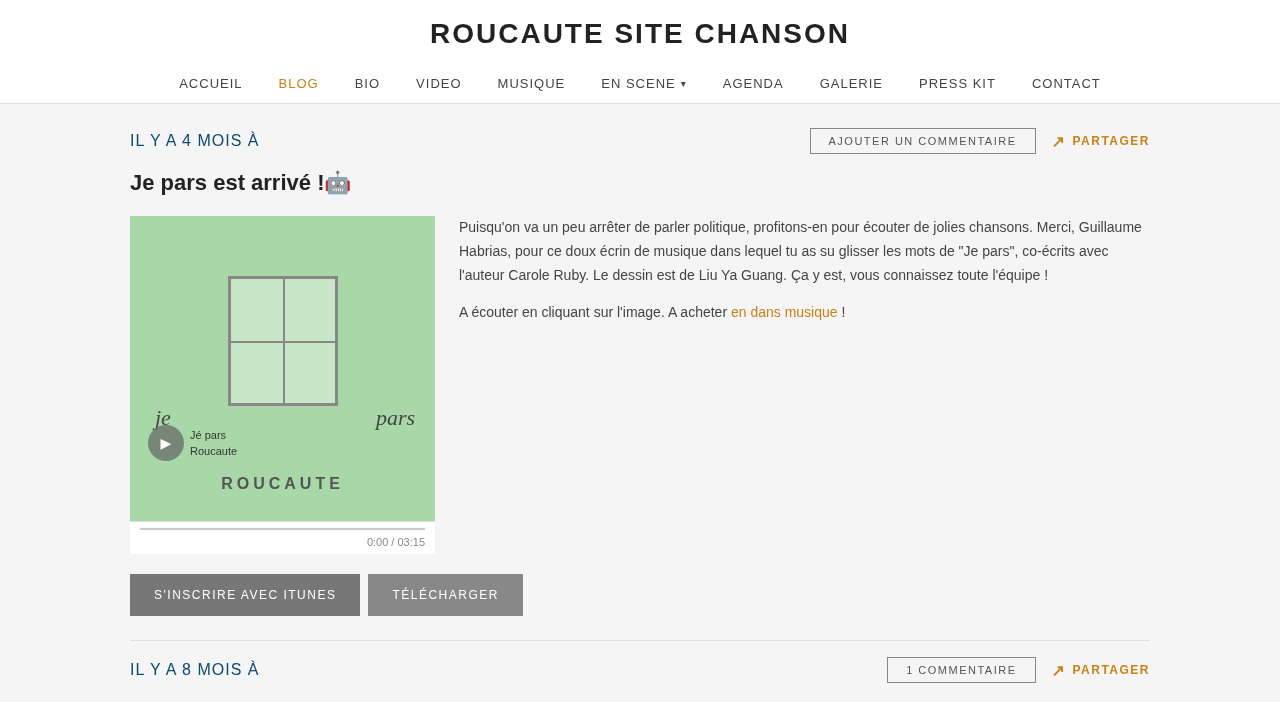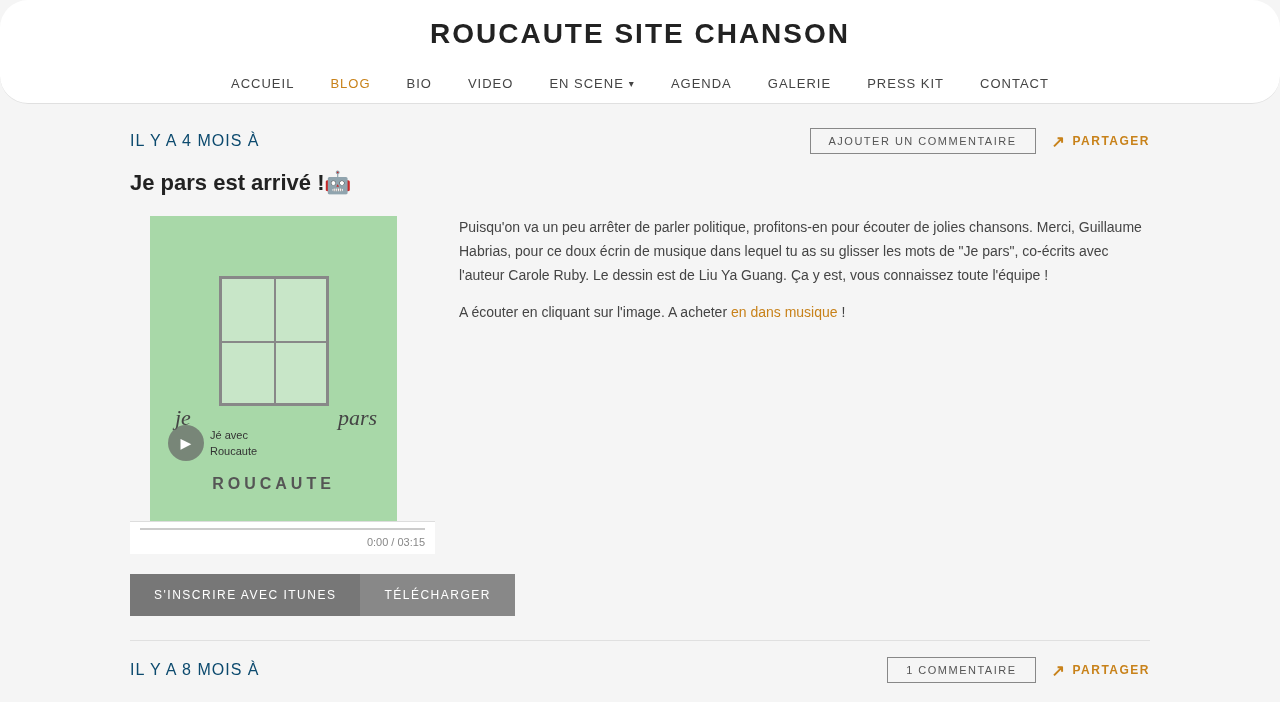--- a/index.html
+++ b/index.html
@@ -9,21 +9,20 @@
       color: #333;
       font-size: 14px;
     }
 
     
     header {
       background: #fff;
       text-align: center;
       padding: 18px 0 0 0;
       border-bottom: 1px solid #e0e0e0;
-      border-radius: 28px;
     }
     .site-title {
       font-size: 28px;
       font-weight: bold;
       letter-spacing: 2px;
       color: #222;
       margin-bottom: 14px;
     }
     nav {
       display: flex;
@@ -118,29 +117,28 @@
       align-items: flex-start;
       margin-bottom: 20px;
     }
 
     .album-wrapper {
       flex-shrink: 0;
       position: relative;
       width: 305px;
     }
     .album-art {
-      width: 247px;
+      width: 305px;
       height: 305px;
       background: #b5d9b5;
       position: relative;
       overflow: hidden;
       display: flex;
       align-items: center;
       justify-content: center;
-      margin-left: 20px;
     }
     
     .album-art-inner {
       width: 100%;
       height: 100%;
       background: #a8d8a8;
       position: relative;
     }
 
     
@@ -267,20 +265,21 @@
       margin-bottom: 14px;
     }
     .post-paragraph a {
       color: #c8821a;
       text-decoration: none;
     }
 
     
     .media-buttons {
       display: flex;
+      gap: 8px;
       margin-top: 8px;
     }
     .btn-itunes, .btn-telecharger {
       padding: 14px 24px;
       font-size: 12px;
       letter-spacing: 1.5px;
       text-transform: uppercase;
       border: none;
       cursor: pointer;
       font-weight: 500;
@@ -317,20 +316,21 @@
 </head>
 <body>
 
 <header>
   <div class="site-title">ROUCAUTE SITE CHANSON</div>
   <nav>
     <a class="nav-item">ACCUEIL</a>
     <a class="nav-item active">BLOG</a>
     <a class="nav-item">BIO</a>
     <a class="nav-item">VIDEO</a>
+    <a class="nav-item">MUSIQUE</a>
     <a class="nav-item">
       <span>EN SCENE</span>
       <span class="dropdown-arrow">▾</span>
     </a>
     <a class="nav-item">AGENDA</a>
     <a class="nav-item">GALERIE</a>
     <a class="nav-item">PRESS KIT</a>
     <a class="nav-item">CONTACT</a>
   </nav>
 </header>
@@ -365,21 +365,21 @@
           </div>
 
           <div class="album-text-je">je</div>
           <div class="album-text-pars">pars</div>
           <div class="album-brand">ROUCAUTE</div>
         </div>
 
         <div class="play-btn">▶</div>
 
         <div class="track-info">
-          <div>Jé avec</div>
+          <div>Jé pars</div>
           <div>Roucaute</div>
         </div>
       </div>
 
       <div class="audio-bar-area">
         <div class="audio-progress">
           <div class="audio-progress-fill"></div>
         </div>
         <div class="audio-time">0:00 / 03:15</div>
       </div>

